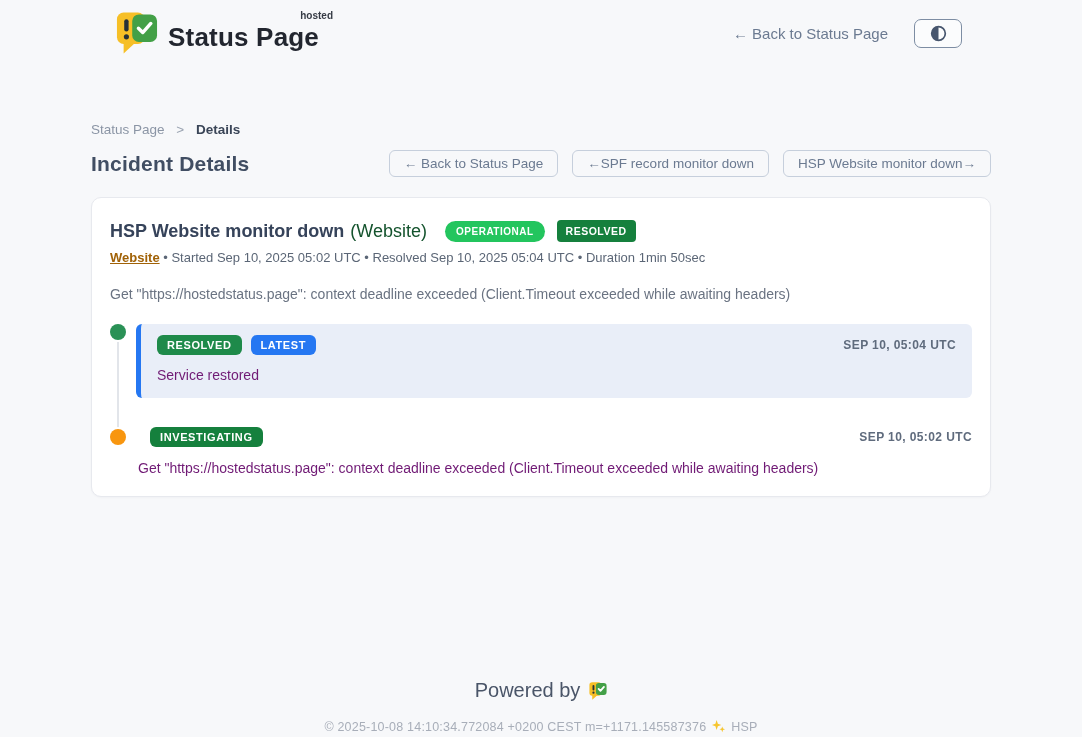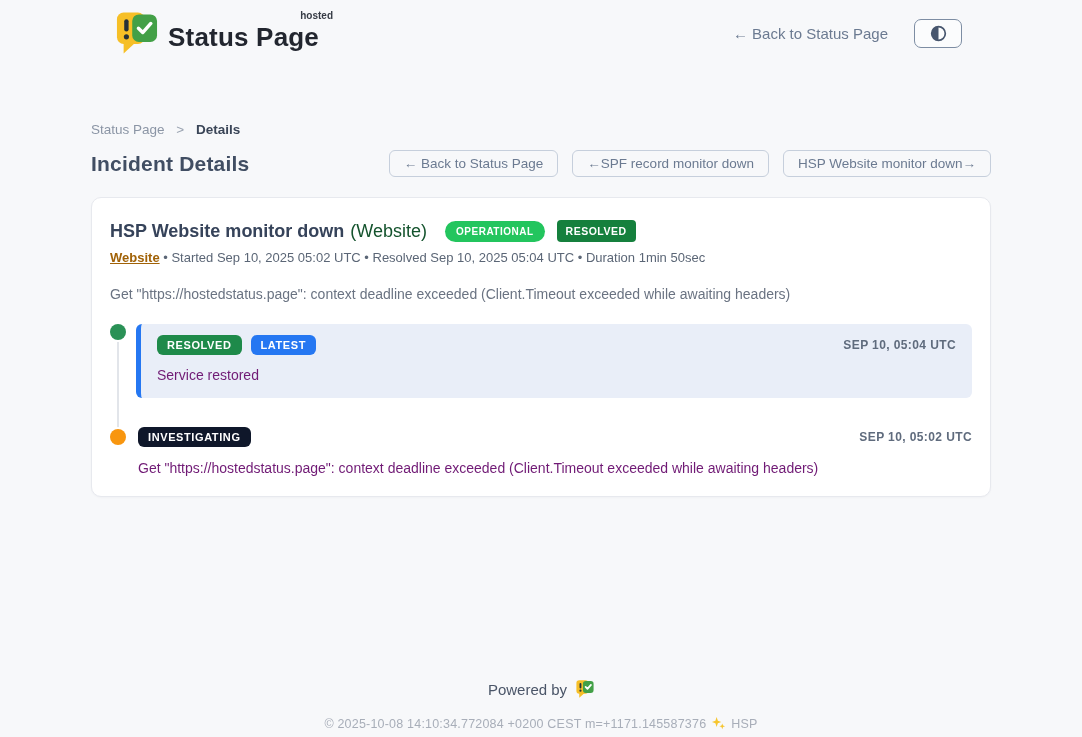--- a/index.html
+++ b/index.html
@@ -97,30 +97,30 @@
   }
   .t-entry-plain { padding: 0 0 0 2px; }
   .t-head { display: flex; align-items: center; justify-content: space-between; }
   .t-badges { display: flex; gap: 9px; }
   .badge {
     display: inline-block; color: #ffffff; font-weight: 700;
     font-size: 11px; letter-spacing: 0.6px; padding: 4px 10px; border-radius: 6px;
   }
   .badge-resolved { background: #1e8a4a; }
   .badge-latest { background: #2577f2; }
-  .badge-investigating { background: #0f172a; }
+  .badge-investigating { background: #15803d; margin-left: 12px; }
   .t-time { font-size: 12px; font-weight: 700; color: #5f6b7d; letter-spacing: 0.4px; }
   .t-msg { margin-top: 12px; font-size: 14px; color: #701a75; }
   .t-row + .t-row { margin-top: 29px; }
   .t-entry-plain .t-msg { margin-top: 13px; }
 
   
   .footer { text-align: center; margin-top: 182px; }
   .powered { display: inline-flex; align-items: center; gap: 9px; }
-  .powered-text { font-size: 15px; color: #4a5568; }
+  .powered-text { font-size: 20px; color: #4a5568; }
   .copyright {
     margin-top: 17px; font-size: 12.5px; color: #a8aeb9; letter-spacing: 0.2px;
     display: flex; align-items: center; justify-content: center; gap: 5px;
   }
 </style>
 </head>
 <body>
 
 <div class="header">
   <div class="brand">

